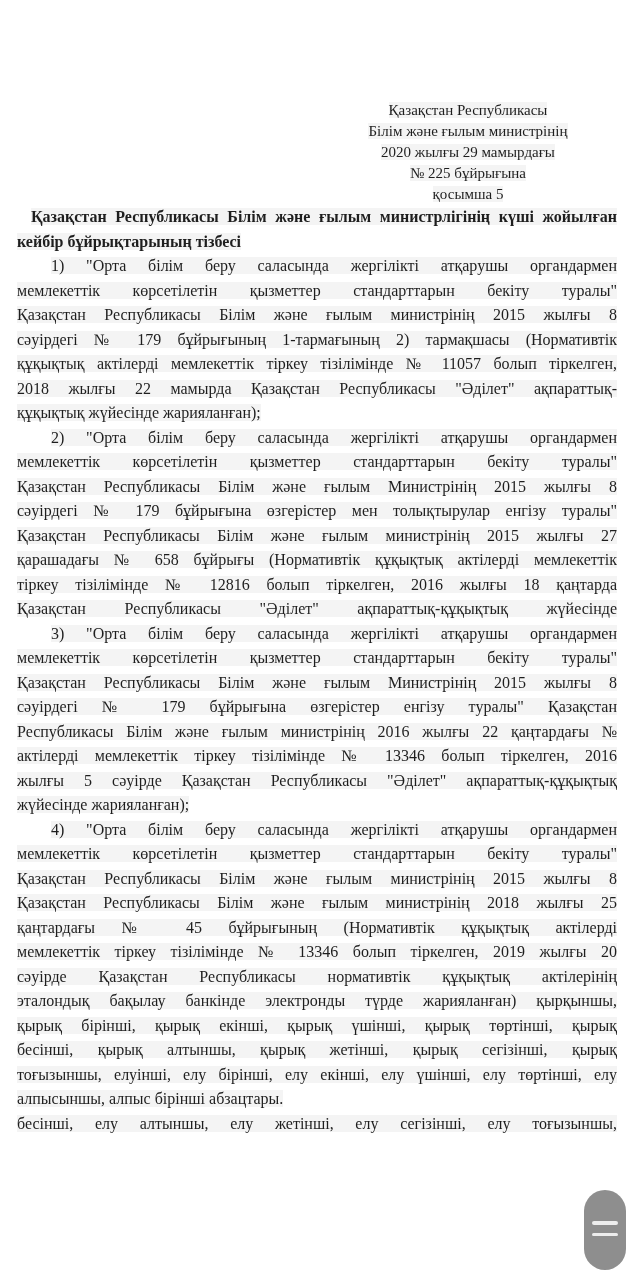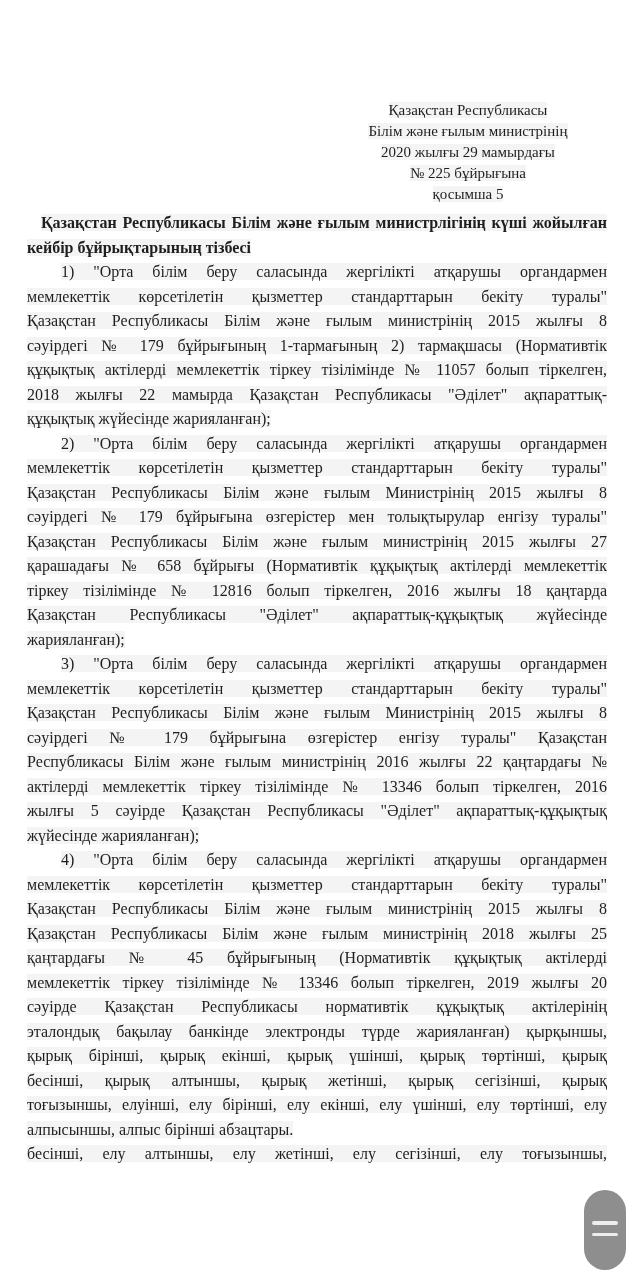--- a/index.html
+++ b/index.html
@@ -6,21 +6,21 @@
   body { background: #ffffff; }
   .page {
     position: relative;
     width: 634px;
     height: 1280px;
     background: var(--page-bg, #ffffff);
     overflow: hidden;
     font-family: "Liberation Serif", "DejaVu Serif", serif;
     color: var(--text, #1e1e1e);
   }
-  .content { padding: 0 27px; }
+  .content { padding: 0 17px; }
 
   
   .line {
     height: 24.5px;
     line-height: 24.5px;
     font-size: 16px;
     text-align: justify;
     text-align-last: justify;
     overflow: hidden;
     white-space: normal;
@@ -35,21 +35,21 @@
     height: 21px;
     line-height: 21px;
     font-size: 15px;
     text-align: center;
     text-align-last: center;
   }
   .appendix-header .line.first { text-indent: 0; }
   .appendix-header .line > span { background: var(--scan-band, #f4f4f4); }
 
   
-  .doc-title { margin-top: 6px; font-weight: bold; }
+  .doc-title { margin-top: 0; font-weight: bold; }
   .doc-title .line.first { text-indent: 14px; }
 
   .doc-body { margin: 0; }
   .para { margin: 0; }
 
   
   .scroll-handle {
     position: absolute;
     left: 584px;
     top: 1190px;
@@ -95,21 +95,20 @@
         </div>
         <div class="para">
           <div class="line first"><span>2) "Орта білім беру саласында жергілікті атқарушы органдармен</span></div>
           <div class="line"><span>мемлекеттік көрсетілетін қызметтер стандарттарын бекіту туралы"</span></div>
           <div class="line"><span>Қазақстан Республикасы Білім және ғылым Министрінің 2015 жылғы 8</span></div>
           <div class="line"><span>сәуірдегі № 179 бұйрығына өзгерістер мен толықтырулар енгізу туралы"</span></div>
           <div class="line"><span>Қазақстан Республикасы Білім және ғылым министрінің 2015 жылғы 27</span></div>
           <div class="line"><span>қарашадағы № 658 бұйрығы (Нормативтік құқықтық актілерді мемлекеттік</span></div>
           <div class="line"><span>тіркеу тізілімінде № 12816 болып тіркелген, 2016 жылғы 18 қаңтарда</span></div>
           <div class="line"><span>Қазақстан Республикасы "Әділет" ақпараттық-құқықтық жүйесінде</span></div>
-          <div class="line last"><span>жарияланған);</span></div>
         </div>
         <div class="para">
           <div class="line first"><span>3) "Орта білім беру саласында жергілікті атқарушы органдармен</span></div>
           <div class="line"><span>мемлекеттік көрсетілетін қызметтер стандарттарын бекіту туралы"</span></div>
           <div class="line"><span>Қазақстан Республикасы Білім және ғылым Министрінің 2015 жылғы 8</span></div>
           <div class="line"><span>сәуірдегі № 179 бұйрығына өзгерістер енгізу туралы" Қазақстан</span></div>
           <div class="line"><span>Республикасы Білім және ғылым министрінің 2016 жылғы 22 қаңтардағы №</span></div>
           <div class="line"><span>актілерді мемлекеттік тіркеу тізілімінде № 13346 болып тіркелген, 2016</span></div>
           <div class="line"><span>жылғы 5 сәуірде Қазақстан Республикасы "Әділет" ақпараттық-құқықтық</span></div>
           <div class="line last"><span>жүйесінде жарияланған);</span></div>

